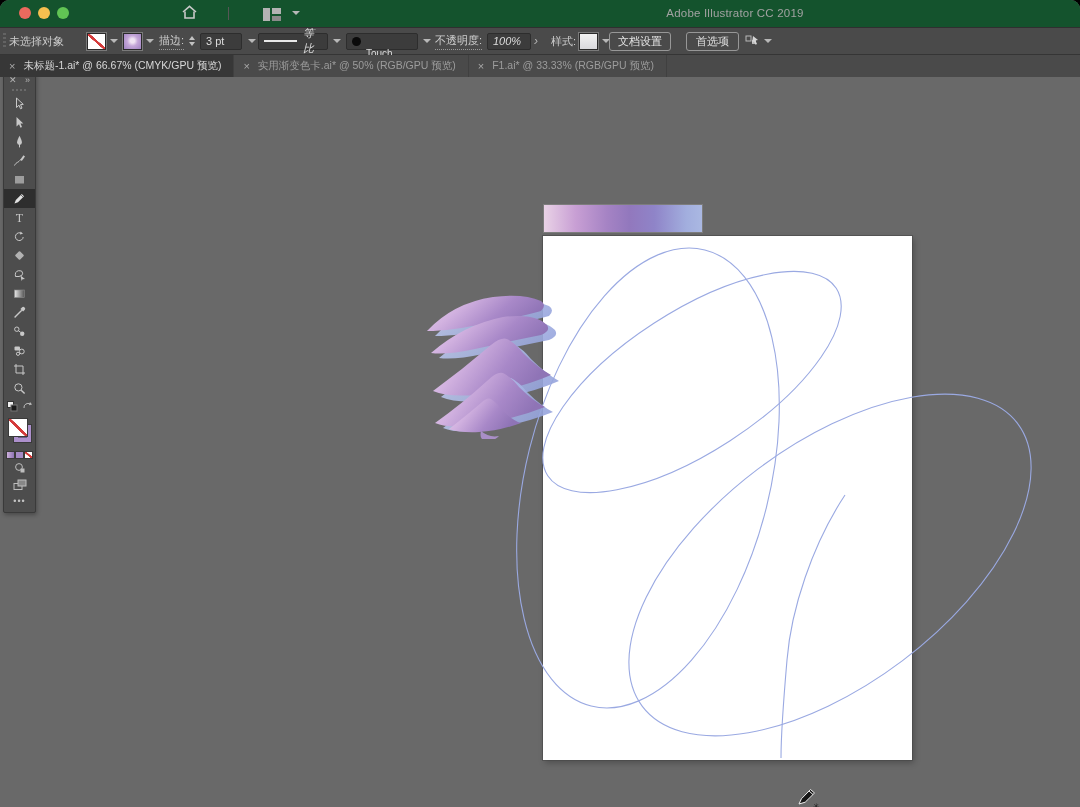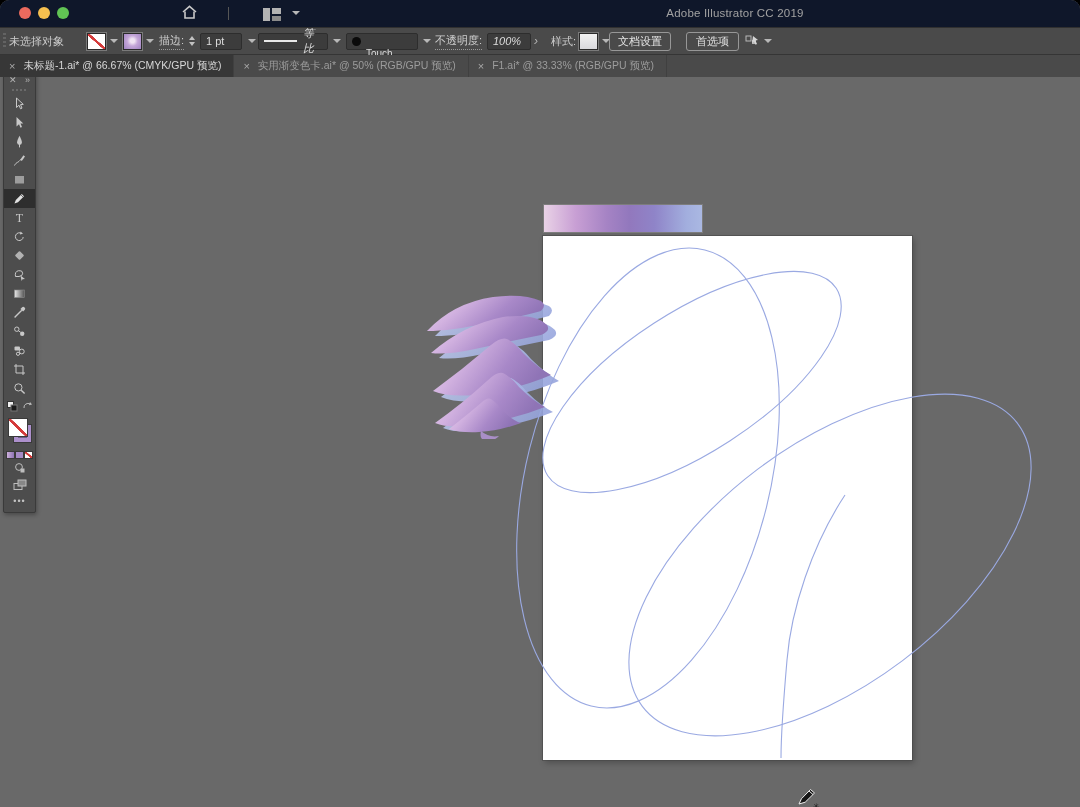--- a/index.html
+++ b/index.html
@@ -1,21 +1,21 @@
 <!DOCTYPE html>
 <html><head>
 <meta charset="utf-8">
 <style>
   html,body{margin:0;padding:0;background:#000;}
   body{width:1080px;height:807px;position:relative;overflow:hidden;
        font-family:"Liberation Sans","DejaVu Sans",sans-serif;}
   .app{position:absolute;inset:0;border-radius:9px 9px 0 0;overflow:hidden;background:#696969;}
 
   
-  .titlebar{position:absolute;top:0;left:0;right:0;height:27px;background:#0f172a;border-bottom:1px solid #303030;}
+  .titlebar{position:absolute;top:0;left:0;right:0;height:27px;background:#14532d;border-bottom:1px solid #303030;}
   .light{position:absolute;top:7px;width:12px;height:12px;border-radius:50%;}
   .light.red{left:19px;background:#ec6a5e;}
   .light.yellow{left:38px;background:#f5bf4f;}
   .light.green{left:57px;background:#61c454;}
   .tb-icon{position:absolute;top:5px;color:#c9c9c9;}
   .tb-divider{position:absolute;left:228px;top:7px;width:1px;height:13px;background:#565656;}
   .app-title{position:absolute;left:605px;top:7px;width:260px;text-align:center;
              font-size:11.5px;color:#a2a2a2;letter-spacing:.2px;}
 
   
@@ -134,21 +134,21 @@
     <div class="cb" style="left:159px;">
         <span class="cb-label link">描边:</span>
       </div>
     <div class="cb" style="left:189px;">
       <span class="stepper">
           <i class="up"></i>
           <i class="dn"></i>
         </span>
     </div>
     <div class="cb" style="left:200px;">
-      <span class="cb-input" style="width:42px;">1 pt</span>
+      <span class="cb-input" style="width:42px;">3 pt</span>
       <span class="chev" style="margin-left:6px;"></span>
     </div>
 
     <div class="cb" style="left:258px;font-style:italic;">
       <span class="cb-input" style="width:70px;">
         <span class="profile-line"></span>
         <span style="font-size:11px;color:#dcdcdc;">等比</span>
       </span>
       <span class="chev" style="margin-left:5px;"></span>
     </div>

